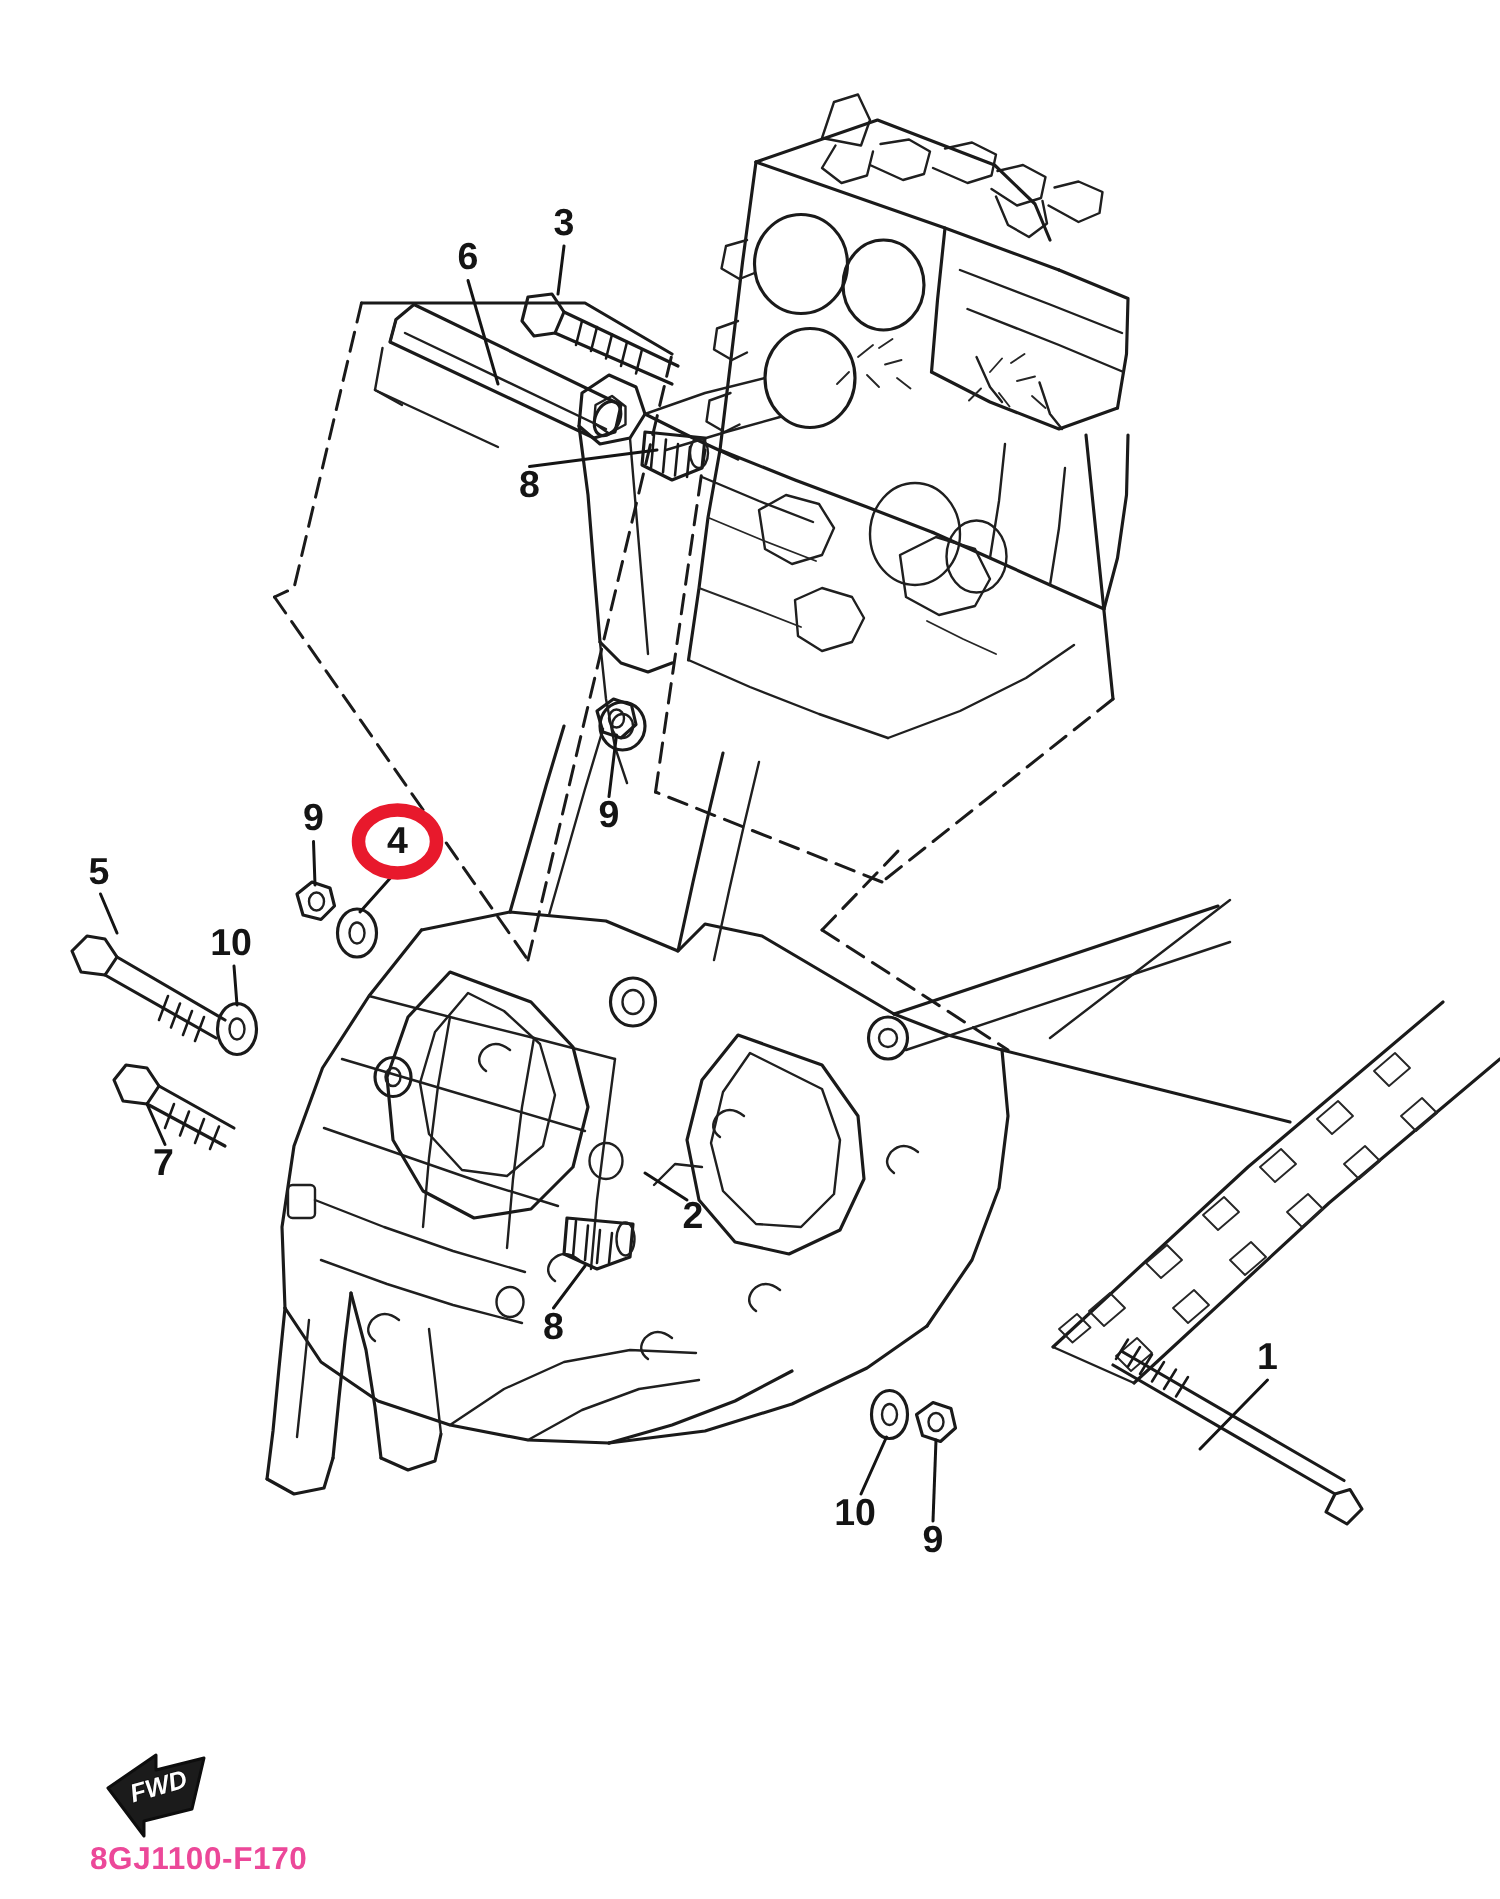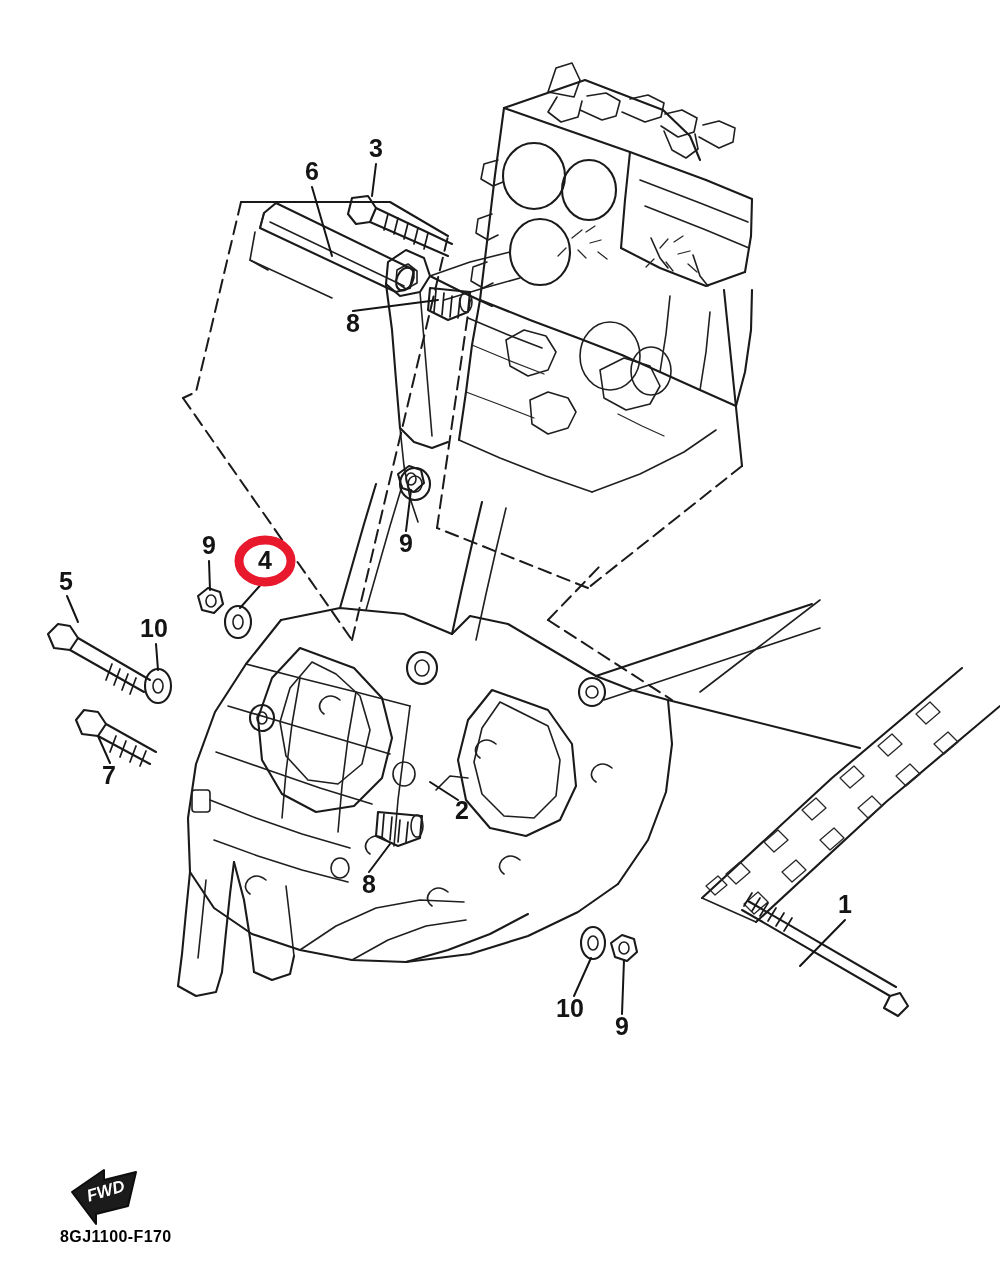--- a/index.html
+++ b/index.html
@@ -86,23 +86,23 @@
     dominant-baseline: middle;
     user-select: none;
   }
   .hl-ring {
     fill: none;
     stroke-width: 9;
   }
   .partcode {
     position: absolute;
     font-family: "Liberation Sans", sans-serif;
-    font-size: 16px;
+    font-size: 21px;
     font-weight: bold;
-    color: #000000;
+    color: #ec4899;
     letter-spacing: 0.4px;
     white-space: nowrap;
   }
   .fwd-text {
     font-family: "Liberation Sans", sans-serif;
     font-size: 17px;
     font-weight: bold;
     font-style: italic;
     fill: #ffffff;
     stroke: #111111;

